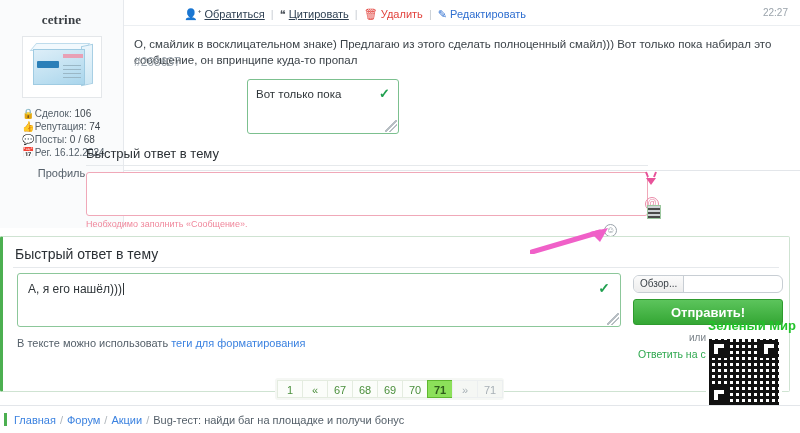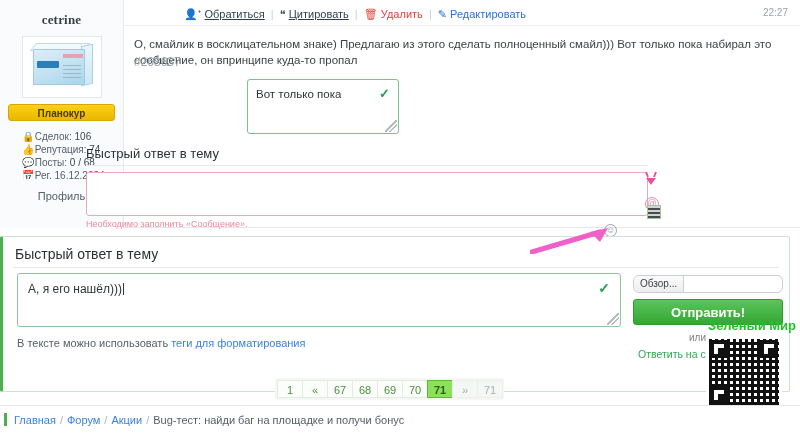--- a/index.html
+++ b/index.html
@@ -9,21 +9,21 @@
     background:#ffffff;
     font-family:"Liberation Sans", sans-serif;
     font-size:12px;
     color:#333;
     overflow:hidden;
     position:relative;
   }
 
   
   #post-block{
-    position:absolute; left:0; top:0; width:800px; height:228px;
+    position:absolute; left:0; top:0; width:800px; height:171px;
     background:#fff;
     border-bottom:1px solid #e3e6ea;
   }
   #post-left{
     position:absolute; left:0; top:0; width:124px; height:228px;
     background:#fafbfc;
     border-right:1px solid #e6e9ed;
     text-align:center;
   }
   #username{
@@ -228,21 +228,20 @@
       <div class="box-face box-side"></div>
       <div class="box-face box-front"></div>
       <div class="box-face box-logo"></div>
       <div class="box-face box-stripe"></div>
       <div class="box-face box-line" style="top:28px"></div>
       <div class="box-face box-line" style="top:32px"></div>
       <div class="box-face box-line" style="top:36px"></div>
       <div class="box-face box-line" style="top:40px"></div>
     </div>
 
-    <div id="badge">Планокур</div>
 
     <div id="stats">
       <div class="stat">
         <span class="ico">🔒</span>
         <span>Сделок:</span>
         <span class="sv">106</span>
       </div>
       <div class="stat">
         <span class="ico">👍</span>
         <span>Репутация:</span>

